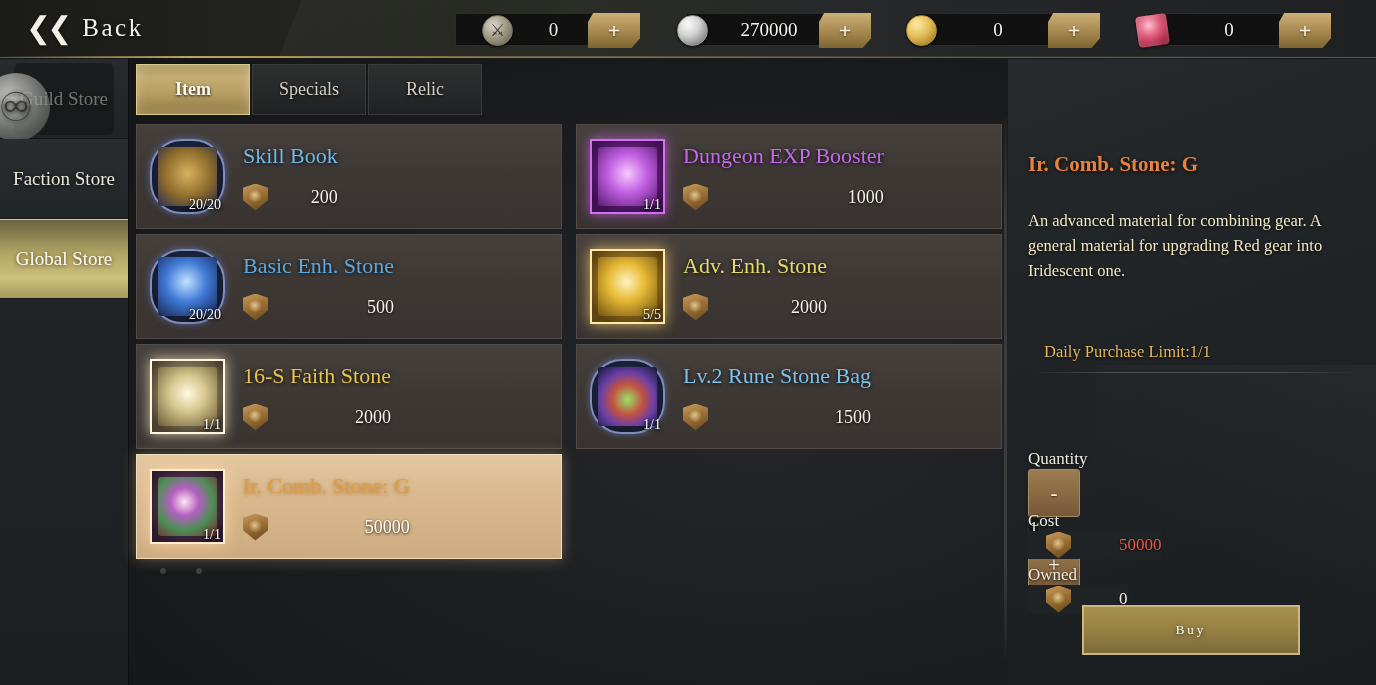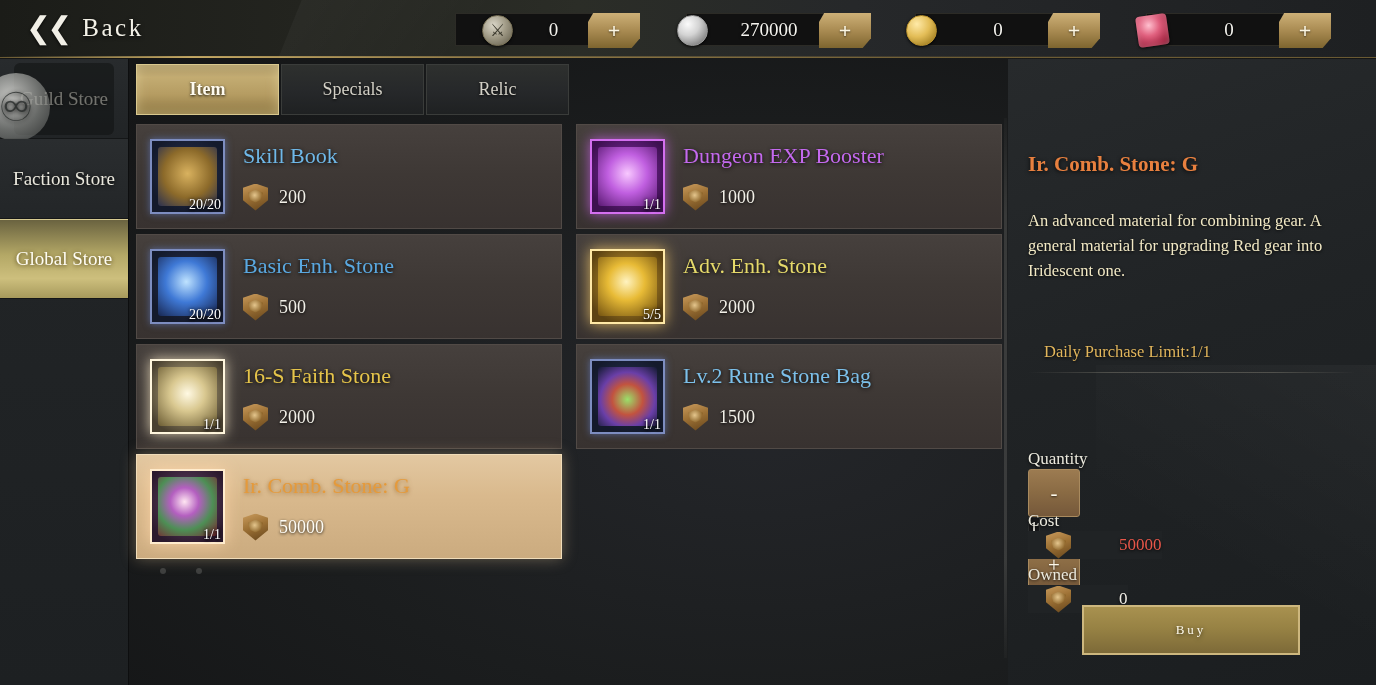--- a/index.html
+++ b/index.html
@@ -142,21 +142,21 @@
     border-radius: 6px;
     pointer-events: none;
   }
 
   
   .tabs {
     position: absolute; left: 136px; top: 64px;
     display: flex; gap: 2px;
   }
   .tab {
-    width: 143px; height: 51px;
+    width: 114px; height: 51px;
     display: flex; align-items: center; justify-content: center;
     font-size: 18px; color: #d3d0c6;
     background: linear-gradient(180deg, #2e302e 0%, #26282a 55%, #1f2122 100%);
     border: 1px solid #3a3c3a;
     text-shadow: 0 1px 3px rgba(0,0,0,.9);
     cursor: pointer;
   }
   .tab.active {
     color: #fffbef; font-weight: bold;
     background: linear-gradient(180deg, #a89462 0%, #c3ac72 25%, #b59c62 60%, #8e7843 100%);
@@ -194,35 +194,35 @@
   .thumb .art {
     position: absolute; inset: 6px;
     border-radius: 3px;
   }
   .thumb .stock {
     position: absolute; right: 2px; bottom: -1px;
     font-size: 14px; color: #ffffff;
     text-shadow: 0 1px 3px rgba(0,0,0,1), 0 0 4px rgba(0,0,0,1);
   }
   
-  .rare-blue  { border-color: #7d8dc0; box-shadow: 0 0 7px rgba(105,140,225,.55); }
+  .rare-blue  { border-color: #7d8dc0; box-shadow: 0 0 7px rgba(105,140,225,.55); border-radius: 32px; }
   .rare-purple{ border-color: #d46ff0; box-shadow: 0 0 12px rgba(208,100,240,.75);
                 background: radial-gradient(circle at 50% 45%, #8a2fae 0%, #3d1050 80%); }
   .rare-gold  { border-color: #ffe9a6; box-shadow: 0 0 14px rgba(255,210,110,.8);
                 background: radial-gradient(circle at 50% 45%, #d9a832 0%, #5d4312 80%); }
   .rare-white { border-color: #fff6dd; box-shadow: 0 0 13px rgba(255,240,205,.8);
                 background: radial-gradient(circle at 50% 45%, #cdbd8f 0%, #4a4130 82%); }
   .rare-iri   { border-color: #ffeccd; box-shadow: 0 0 16px rgba(255,215,170,.85);
                 background: radial-gradient(circle at 50% 45%, #6d4a6e 0%, #2c1a2d 82%); }
 
   .card-info { margin-left: 18px; display: flex; flex-direction: column; gap: 15px; }
   .card-name {
     font-size: 22px; text-shadow: 0 1px 4px rgba(0,0,0,.95);
   }
-  .price-row { display: flex; align-items: center; gap: 11px; }
+  .price-row { display: flex; align-items: center; gap: 11px; justify-content: space-between; }
   .shield {
     width: 25px; height: 27px; flex: none;
     background: linear-gradient(160deg, #c89a5c 0%, #9d7135 45%, #64441b 100%);
     clip-path: polygon(50% 0, 100% 16%, 100% 62%, 50% 100%, 0 62%, 0 16%);
     box-shadow: 0 1px 2px rgba(0,0,0,.7);
     position: relative;
   }
   .shield:after {
     content: ""; position: absolute; left: 5px; top: 6px; right: 5px; bottom: 8px;
     background: radial-gradient(circle at 45% 40%, #f0d49c 0%, #8a6226 70%);

